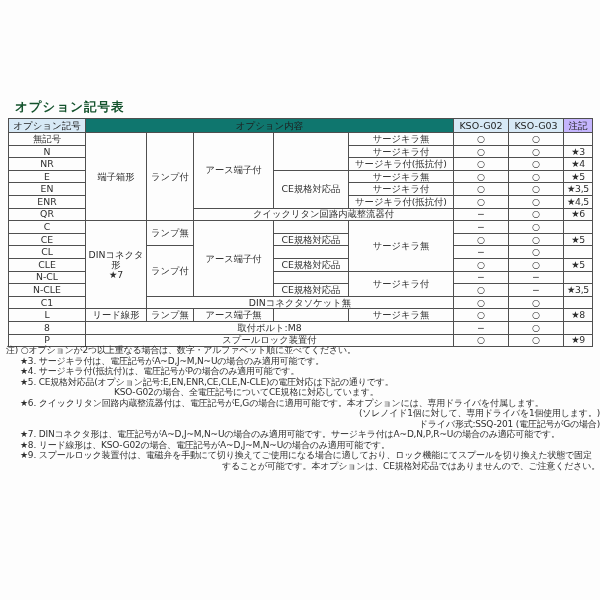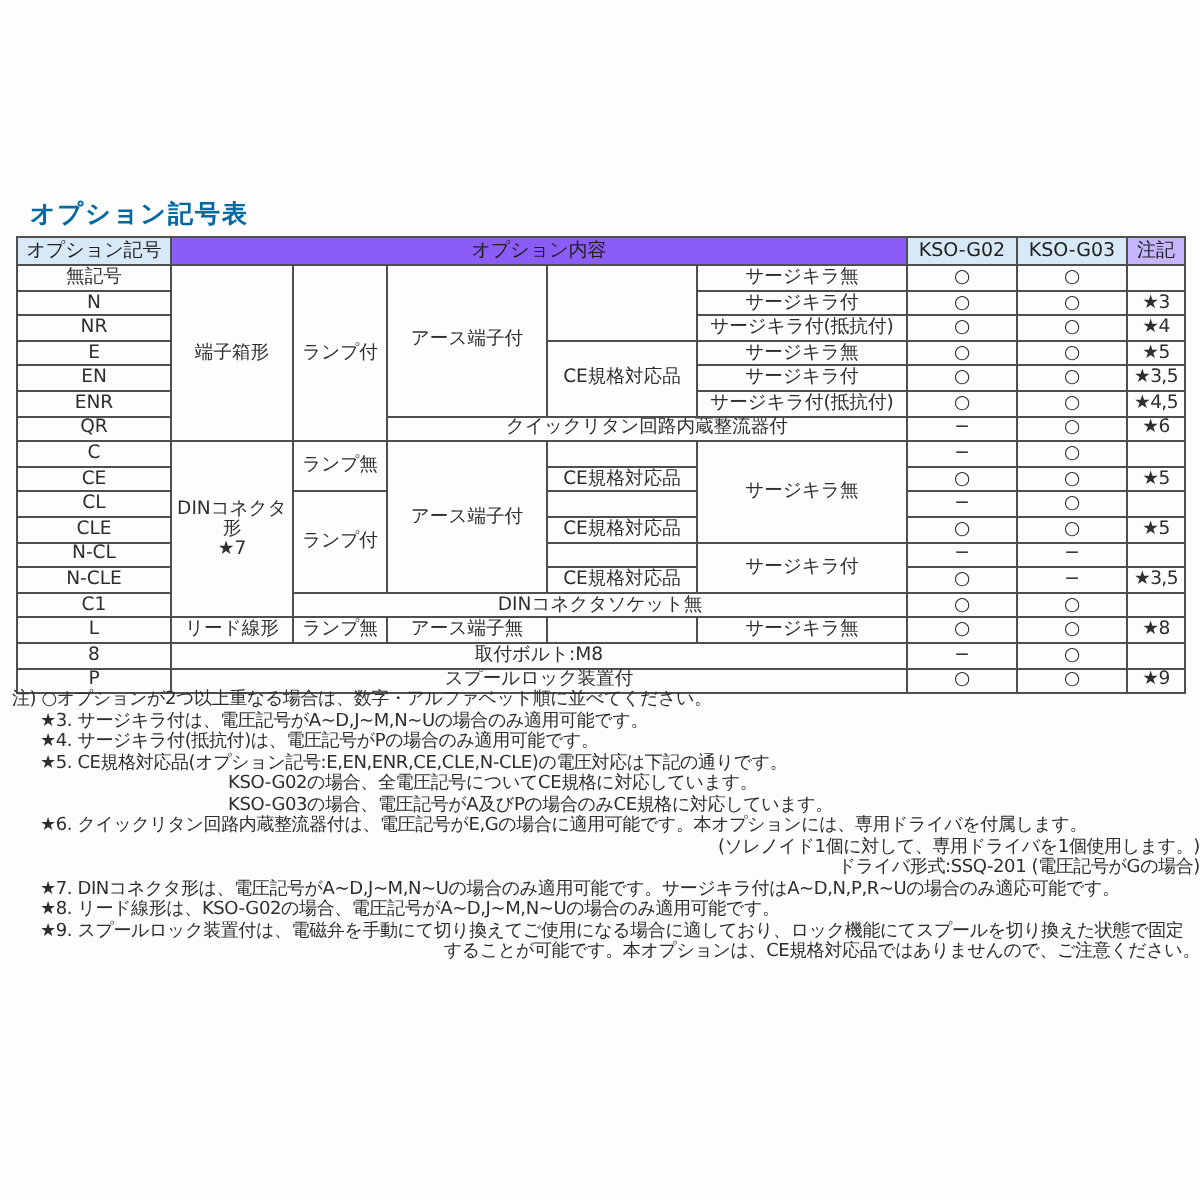--- a/index.html
+++ b/index.html
@@ -6,21 +6,21 @@
   body{
     width:600px;height:600px;
     background:#fdfdfd;
     font-family:"DejaVu Sans","Liberation Sans",sans-serif;
     color:#2e2e2e;
     position:relative;
     overflow:hidden;
   }
   .page-title{
     position:absolute;left:15px;top:99px;
-    font-size:12.5px;font-weight:bold;color:#0369a1;
+    font-size:12.5px;font-weight:bold;color:#14532d;
     letter-spacing:1px;
   }
   table.opt{
     position:absolute;left:8px;top:118px;
     width:584px;
     border-collapse:collapse;table-layout:fixed;
   }
   table.opt th, table.opt td{
     border:1px solid #4f4f4f;
     padding:0 1px;
@@ -70,21 +70,21 @@
     <col style="width:80px">
       <col style="width:75px">
       <col style="width:105px">
     <col style="width:55px">
       <col style="width:55px">
       <col style="width:29px">
   </colgroup>
   <thead>
     <tr>
       <th style="background: rgb(215, 233, 246);">オプション記号</th>
-      <th colspan="5" style="background: #8b5cf6;">オプション内容</th>
+      <th colspan="5" style="background: #0f766e;">オプション内容</th>
       <th style="background: rgb(215, 233, 246); margin-top: 40px;">KSO-G02</th>
       <th style="background: rgb(215, 233, 246);">KSO-G03</th>
       <th style="background: #c4b5fd;">注記</th>
     </tr>
   </thead>
   <tbody>
       <tr>
         <td class="code">無記号</td>
         <td rowspan="7" class="ct">端子箱形</td>
         <td rowspan="7" class="ct">ランプ付</td>
@@ -221,21 +221,20 @@
       </tr>
     </tbody>
 </table>
 
 <div class="notes">
     <div class="note-line indent-0">注) ○オプションが2つ以上重なる場合は、数字・アルファベット順に並べてください。</div>
     <div class="note-line indent-1">★3. サージキラ付は、電圧記号がA~D,J~M,N~Uの場合のみ適用可能です。</div>
     <div class="note-line indent-1">★4. サージキラ付(抵抗付)は、電圧記号がPの場合のみ適用可能です。</div>
     <div class="note-line indent-1">★5. CE規格対応品(オプション記号:E,EN,ENR,CE,CLE,N-CLE)の電圧対応は下記の通りです。</div>
     <div class="note-line indent-3">KSO-G02の場合、全電圧記号についてCE規格に対応しています。</div>
-    <div class="note-line indent-3">KSO-G03の場合、電圧記号がA及びPの場合のみCE規格に対応しています。</div>
     <div class="note-line indent-1">★6. クイックリタン回路内蔵整流器付は、電圧記号がE,Gの場合に適用可能です。本オプションには、専用ドライバを付属します。</div>
     <div class="note-line indent-2">(ソレノイド1個に対して、専用ドライバを1個使用します。)</div>
     <div class="note-line indent-2">ドライバ形式:SSQ-201 (電圧記号がGの場合)</div>
     <div class="note-line indent-1">★7. DINコネクタ形は、電圧記号がA~D,J~M,N~Uの場合のみ適用可能です。サージキラ付はA~D,N,P,R~Uの場合のみ適応可能です。</div>
     <div class="note-line indent-1">★8. リード線形は、KSO-G02の場合、電圧記号がA~D,J~M,N~Uの場合のみ適用可能です。</div>
     <div class="note-line indent-1">★9. スプールロック装置付は、電磁弁を手動にて切り換えてご使用になる場合に適しており、ロック機能にてスプールを切り換えた状態で固定</div>
     <div class="note-line indent-2">することが可能です。本オプションは、CE規格対応品ではありませんので、ご注意ください。</div>
   </div>
 
 </body></html>

